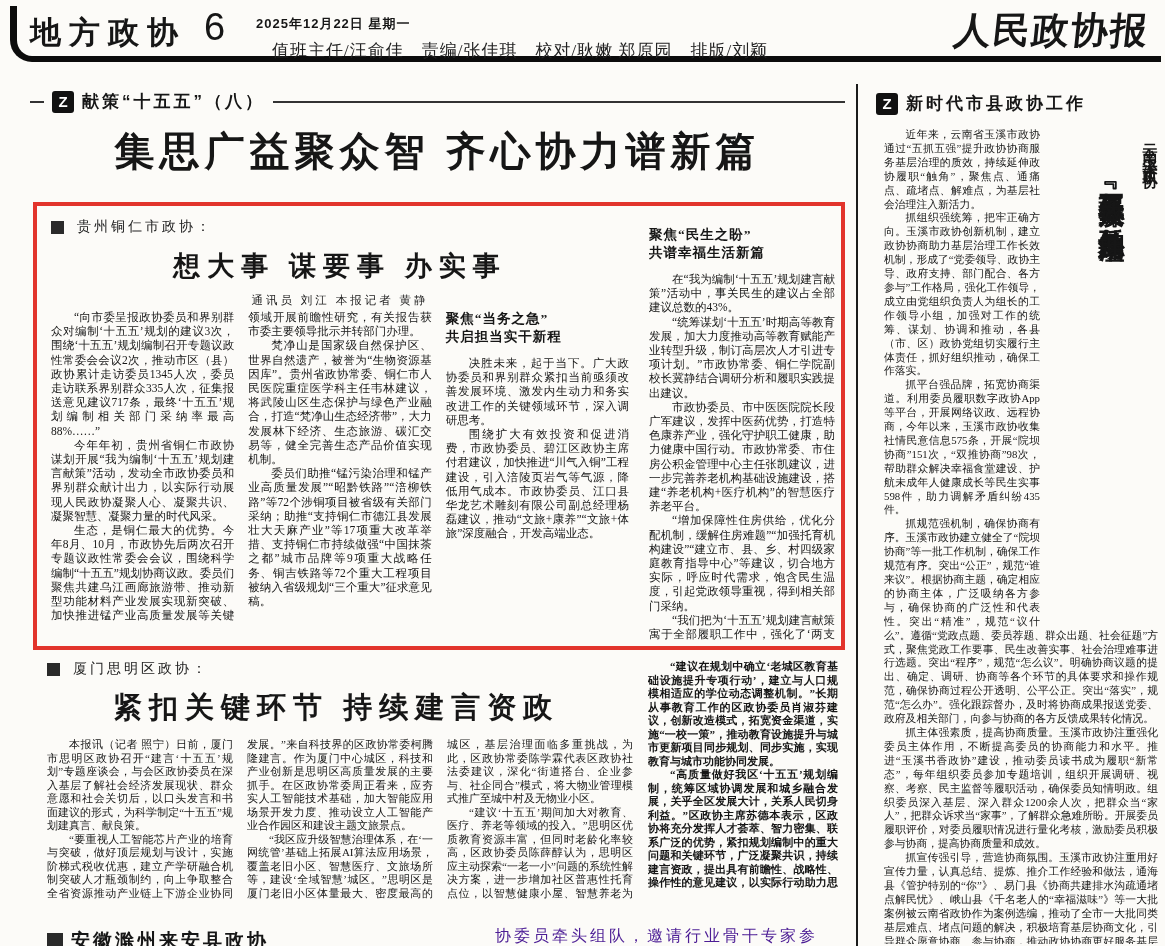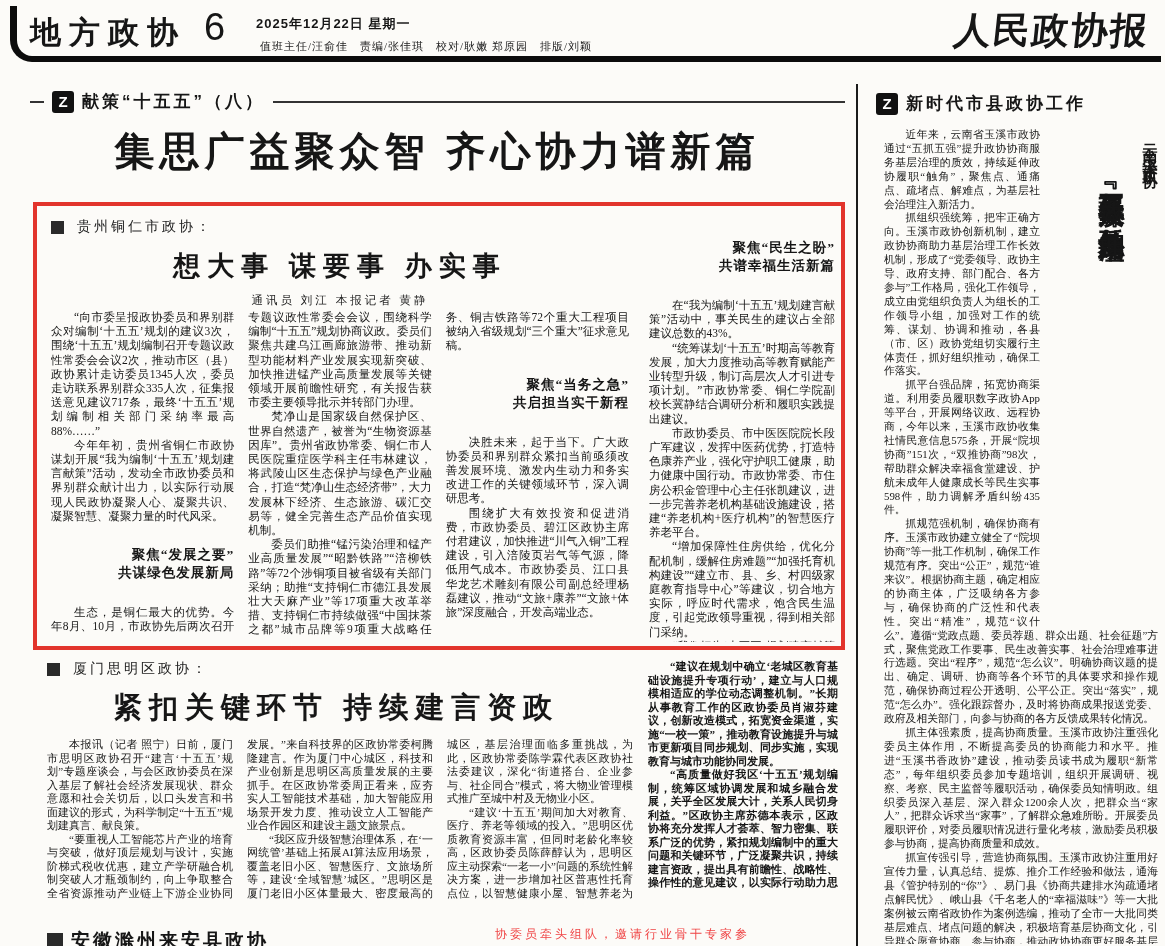--- a/index.html
+++ b/index.html
@@ -8,21 +8,21 @@
   
   .mast-rule{position:absolute;left:10px;top:6px;width:1144px;height:50px;
              border-left:7px solid #0c0c0c;border-bottom:6px solid #0c0c0c;
              border-bottom-left-radius:22px;}
   .section-name{position:absolute;left:30px;top:12px;font-family:"Liberation Sans",sans-serif;
                 font-weight:bold;font-size:31px;letter-spacing:8px;}
   .page-num{position:absolute;left:204px;top:6px;font-family:"Liberation Sans",sans-serif;
             font-size:38px;}
   .date-line{position:absolute;left:256px;top:15px;font-size:13px;font-weight:bold;
              font-family:Liberation Sans, sans-serif;letter-spacing:1px;}
-  .staff-line{position:absolute;left:260px;top:39px;font-size:11px;color:#222;letter-spacing:1px;}
+  .staff-line{position:absolute;left:272px;top:39px;font-size:17px;color:#222;letter-spacing:1px;}
   .paper-logo{position:absolute;right:16px;top:6px;font-size:37px;font-weight:bold;
               font-family:"DejaVu Serif",serif;transform:skewX(-6deg);letter-spacing:2px;}
   
   .tag-row{position:absolute;display:flex;align-items:center;gap:8px;}
   .tag-dash{width:14px;height:2px;background:#333;}
   .z-badge{width:22px;height:22px;background:#111;color:#fff;display:flex;align-items:center;
            justify-content:center;font-family:"Liberation Sans",sans-serif;font-weight:bold;
            font-size:15px;border-radius:3px;flex:0 0 auto;}
   .tag-label{font-family:"Liberation Sans",sans-serif;font-weight:bold;font-size:17px;
              letter-spacing:3px;white-space:nowrap;}
@@ -39,35 +39,35 @@
   .sq-bullet{width:13px;height:13px;background:#2a2a2a;flex:0 0 auto;}
   .tr-header{position:absolute;left:14px;top:12px;width:578px;}
   .tr-title{text-align:center;font-size:27px;font-weight:bold;letter-spacing:7px;margin-top:12px;}
   .tr-byline{text-align:center;font-size:11.5px;margin-top:9px;letter-spacing:3px;color:#222;}
   .tr-body{position:absolute;left:14px;top:104px;width:578px;height:332px;
            column-count:3;column-gap:14px;column-fill:auto;overflow:hidden;
            font-size:11.5px;line-height:14.2px;text-align:justify;}
   .tr-col4{position:absolute;left:612px;top:10px;width:186px;height:426px;overflow:hidden;
            font-size:11.5px;line-height:14.2px;text-align:justify;}
   .para{margin:0;text-indent:2em;}
-  .subhead{text-align:right;font-size:13.5px;font-weight:bold;margin:23px 0;
+  .subhead{text-align:left;font-size:13.5px;font-weight:bold;margin:10px 0;
            white-space:pre-line;letter-spacing:1px;text-indent:0;line-height:18px;}
   
   .xm-header{position:absolute;left:47px;top:660px;width:578px;}
   .xm-title{text-align:center;font-size:29px;font-weight:bold;letter-spacing:7px;margin-top:10px;}
   .xm-body{position:absolute;left:47px;top:738px;width:586px;height:166px;
            column-count:3;column-gap:14px;column-fill:auto;overflow:hidden;
            font-size:11px;line-height:13.5px;text-align:justify;}
   .xm-col4{position:absolute;left:648px;top:660px;width:190px;height:230px;overflow:hidden;
            font-size:11px;line-height:13.5px;text-align:justify;font-weight:bold;}
   
   .next-kicker{position:absolute;left:47px;top:928px;}
   .next-kicker .tag-label{font-size:19px;font-family:"Liberation Sans",sans-serif;}
-  .frag-line{position:absolute;left:495px;top:926px;width:350px;font-size:12px;
-             letter-spacing:3px;color:#ef4444;}
+  .frag-line{position:absolute;left:495px;top:926px;width:350px;font-size:16px;
+             letter-spacing:3px;color:#4c1d95;}
   
   .v-divider{position:absolute;left:856px;top:84px;width:2px;height:862px;background:#1b1b1b;}
   
   .yx-tag{left:876px;top:92px;width:280px;}
   .yx-body{position:absolute;left:884px;top:128px;width:274px;height:816px;overflow:hidden;
            font-size:10.8px;line-height:13.9px;text-align:justify;}
   .yx-float{float:right;width:110px;height:500px;position:relative;margin-left:8px;}
   .yx-vert-kicker{position:absolute;right:2px;top:4px;writing-mode:vertical-rl;
                   font-size:15px;letter-spacing:5px;font-weight:bold;}
   .yx-vert-title{position:absolute;right:40px;top:44px;writing-mode:vertical-rl;
@@ -100,22 +100,20 @@
       <div class="article-kicker">
         <span class="sq-bullet"></span>
         <span>贵州铜仁市政协：</span>
       </div>
       <div class="tr-title">想大事  谋要事  办实事</div>
       <div class="tr-byline">通讯员  刘江  本报记者  黄静</div>
     </div>
     <div class="tr-body">
         <p class="para">“向市委呈报政协委员和界别群众对编制‘十五五’规划的建议3次，围绕‘十五五’规划编制召开专题议政性常委会会议2次，推动市区（县）政协累计走访委员1345人次，委员走访联系界别群众335人次，征集报送意见建议717条，最终‘十五五’规划编制相关部门采纳率最高88%……”</p>
         <p class="para">今年年初，贵州省铜仁市政协谋划开展“我为编制‘十五五’规划建言献策”活动，发动全市政协委员和界别群众献计出力，以实际行动展现人民政协凝聚人心、凝聚共识、凝聚智慧、凝聚力量的时代风采。</p>
-        <h3 class="subhead">聚焦“发展之要”
-共谋绿色发展新局</h3>
         <p class="para">生态，是铜仁最大的优势。今年8月、10月，市政协先后两次召开专题议政性常委会会议，围绕科学编制“十五五”规划协商议政。委员们聚焦共建乌江画廊旅游带、推动新型功能材料产业发展实现新突破、加快推进锰产业高质量发展等关键领域开展前瞻性研究，有关报告获市委主要领导批示并转部门办理。</p>
         <p class="para">梵净山是国家级自然保护区、世界自然遗产，被誉为“生物资源基因库”。贵州省政协常委、铜仁市人民医院重症医学科主任韦林建议，将武陵山区生态保护与绿色产业融合，打造“梵净山生态经济带”，大力发展林下经济、生态旅游、碳汇交易等，健全完善生态产品价值实现机制。</p>
         <p class="para">委员们助推“锰污染治理和锰产业高质量发展”“昭黔铁路”“涪柳铁路”等72个涉铜项目被省级有关部门采纳；助推“支持铜仁市德江县发展壮大天麻产业”等17项重大改革举措、支持铜仁市持续做强“中国抹茶之都”城市品牌等9项重大战略任务、铜吉铁路等72个重大工程项目被纳入省级规划“三个重大”征求意见稿。</p>
         <h3 class="subhead">聚焦“当务之急”
 共启担当实干新程</h3>
         <p class="para">决胜未来，起于当下。广大政协委员和界别群众紧扣当前亟须改善发展环境、激发内生动力和务实改进工作的关键领域环节，深入调研思考。</p>
         <p class="para">围绕扩大有效投资和促进消费，市政协委员、碧江区政协主席付君建议，加快推进“川气入铜”工程建设，引入涪陵页岩气等气源，降低用气成本。市政协委员、江口县华龙艺术雕刻有限公司副总经理杨磊建议，推动“文旅+康养”“文旅+体旅”深度融合，开发高端业态。</p>
       </div>
     <div class="tr-col4">
         <h3 class="subhead">聚焦“民生之盼”

